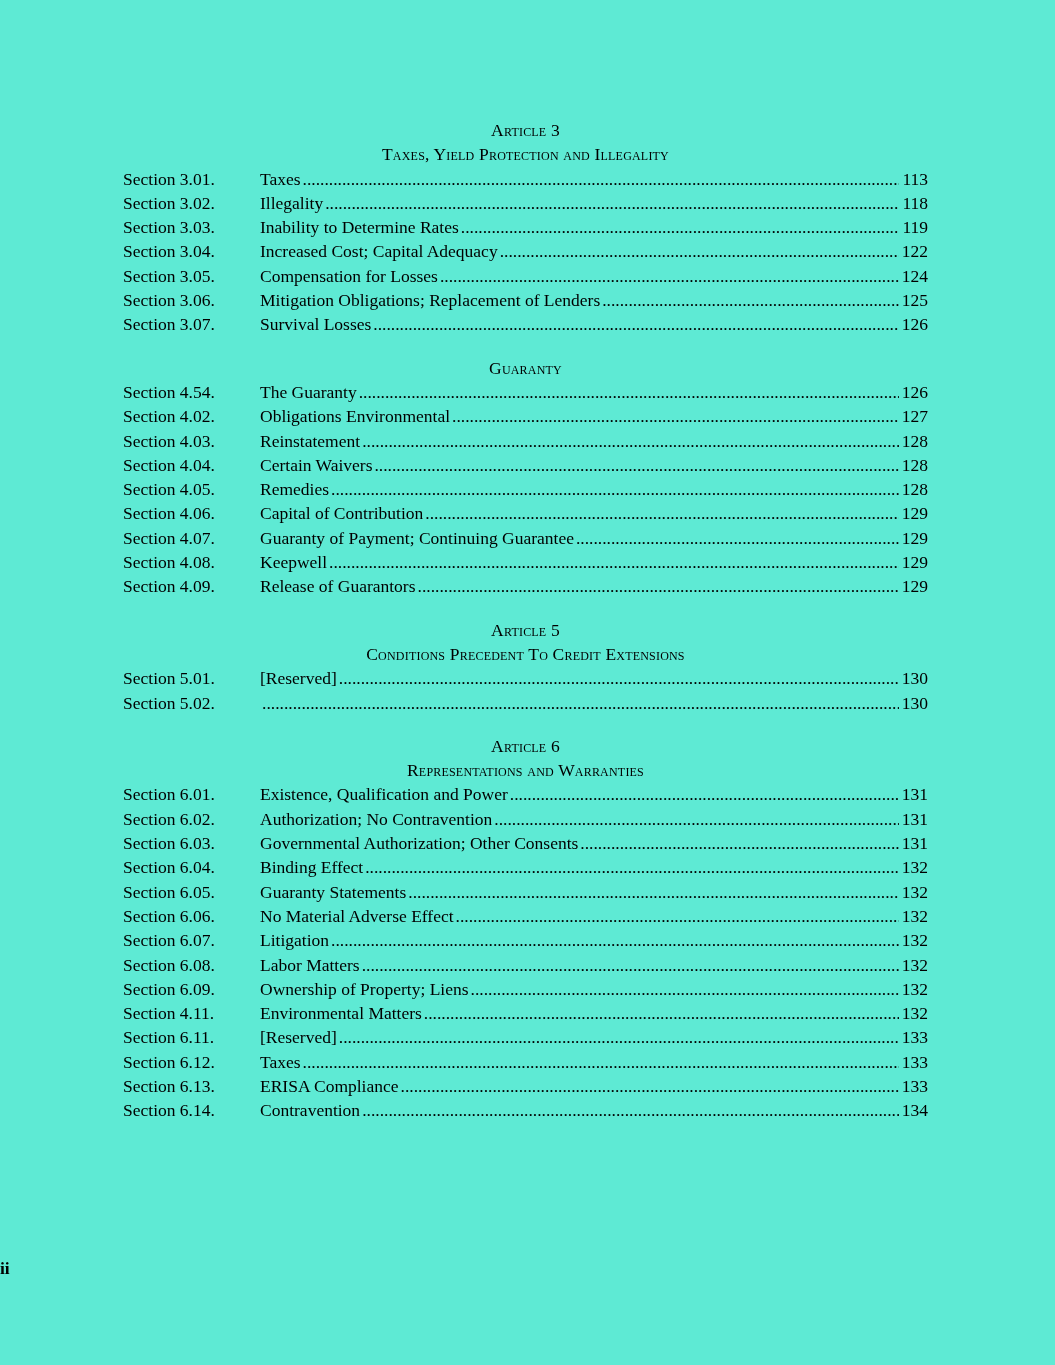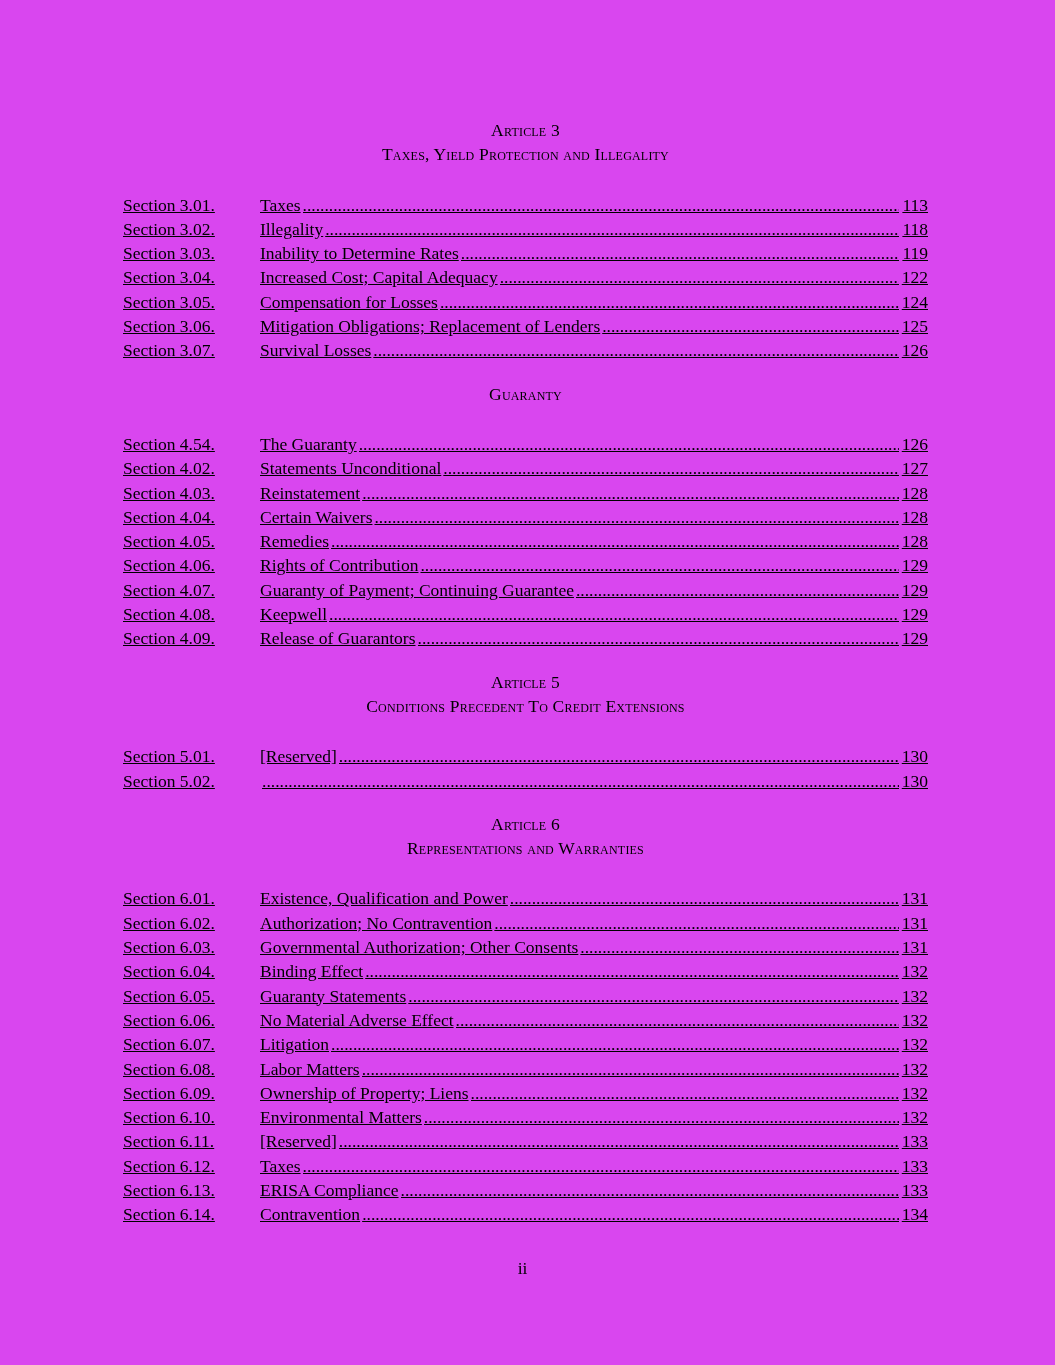--- a/index.html
+++ b/index.html
@@ -4,43 +4,41 @@
 <style>
   html, body {
     margin: 0;
     padding: 0;
     background: #ffffff;
   }
   .page {
     position: relative;
     width: 1055px;
     height: 1365px;
-    background: #d946ef;
+    background: #5eead4;
     color: #000000;
     font-family: "Liberation Serif", "DejaVu Serif", serif;
     font-size: 17.5px;
     line-height: 24.3px;
     overflow: hidden;
   }
   .content {
     position: absolute;
     left: 123px;
     right: 127px;
     top: 118px;
   }
   .article { margin: 0; }
   .article + .article { margin-top: 19px; }
   .article-head {
     text-align: center;
     font-variant: small-caps;
     letter-spacing: 0.2px;
   }
   .article-entries {
-    margin-top: 26px;
-    text-decoration: underline;
   }
   .toc-row {
     display: flex;
     align-items: baseline;
   }
   .toc-label {
     width: 137px;
     flex-shrink: 0;
   }
   .toc-title {
@@ -59,21 +57,21 @@
   .toc-page {
     flex-shrink: 0;
     min-width: 24px;
     text-align: right;
   }
   .footer {
     position: absolute;
     left: 0;
     right: 10px;
     top: 1256px;
-    text-align: center;
+    font-weight: bold;
   }
 </style>
 </head>
 <body>
 
 <div class="page">
   <div class="content">
   <div class="article">
     <div class="article-head">
       <div>Article 3</div>
@@ -138,21 +136,21 @@
     <div class="article-entries">
   <div class="toc-row">
     <span class="toc-label">Section 4.54.</span>
     <span class="toc-title">The Guaranty</span>
     <span class="toc-dots"></span>
     <span class="toc-page">126</span>
   </div>
 
   <div class="toc-row">
     <span class="toc-label">Section 4.02.</span>
-    <span class="toc-title">Statements Unconditional</span>
+    <span class="toc-title">Obligations Environmental</span>
     <span class="toc-dots"></span>
     <span class="toc-page">127</span>
   </div>
 
   <div class="toc-row">
     <span class="toc-label">Section 4.03.</span>
     <span class="toc-title">Reinstatement</span>
     <span class="toc-dots"></span>
     <span class="toc-page">128</span>
   </div>
@@ -166,21 +164,21 @@
 
   <div class="toc-row">
     <span class="toc-label">Section 4.05.</span>
     <span class="toc-title">Remedies</span>
     <span class="toc-dots"></span>
     <span class="toc-page">128</span>
   </div>
 
   <div class="toc-row">
     <span class="toc-label">Section 4.06.</span>
-    <span class="toc-title">Rights of Contribution</span>
+    <span class="toc-title">Capital of Contribution</span>
     <span class="toc-dots"></span>
     <span class="toc-page">129</span>
   </div>
 
   <div class="toc-row">
     <span class="toc-label">Section 4.07.</span>
     <span class="toc-title">Guaranty of Payment; Continuing Guarantee</span>
     <span class="toc-dots"></span>
     <span class="toc-page">129</span>
   </div>
@@ -285,21 +283,21 @@
   </div>
 
   <div class="toc-row">
     <span class="toc-label">Section 6.09.</span>
     <span class="toc-title">Ownership of Property; Liens</span>
     <span class="toc-dots"></span>
     <span class="toc-page">132</span>
   </div>
 
   <div class="toc-row">
-    <span class="toc-label">Section 6.10.</span>
+    <span class="toc-label">Section 4.11.</span>
     <span class="toc-title">Environmental Matters</span>
     <span class="toc-dots"></span>
     <span class="toc-page">132</span>
   </div>
 
   <div class="toc-row">
     <span class="toc-label">Section 6.11.</span>
     <span class="toc-title">[Reserved]</span>
     <span class="toc-dots"></span>
     <span class="toc-page">133</span>

